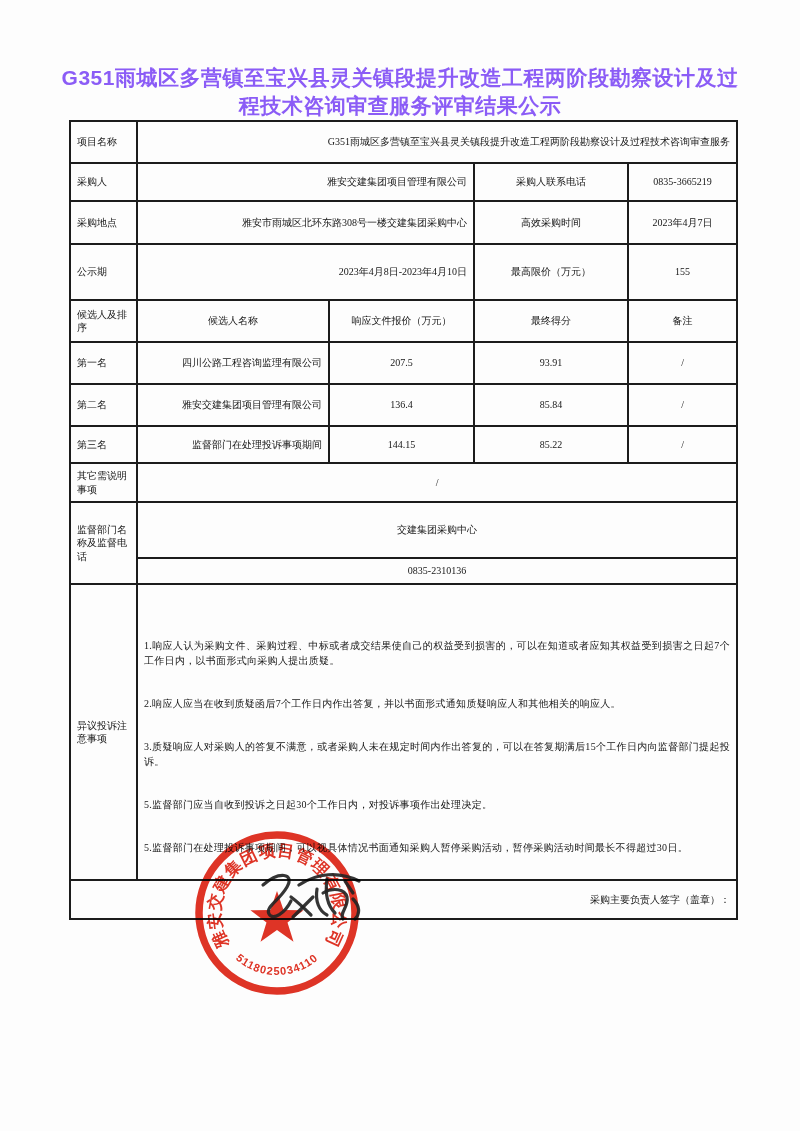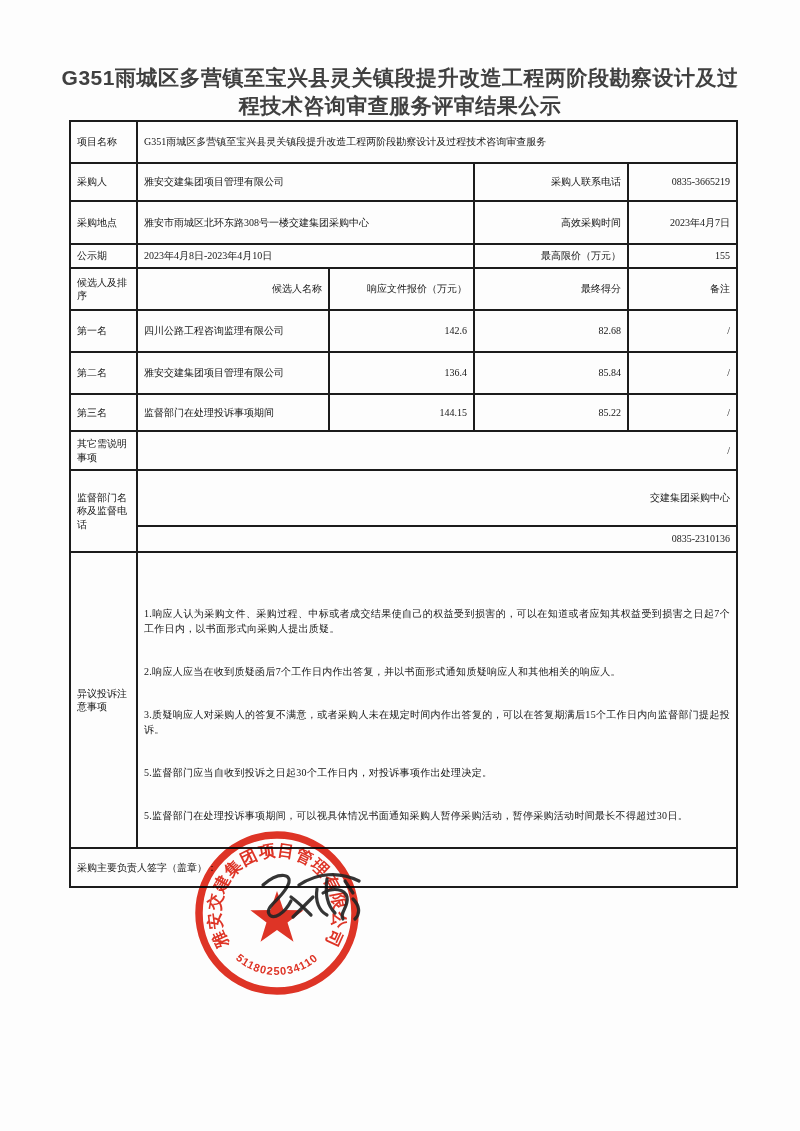--- a/index.html
+++ b/index.html
@@ -7,37 +7,37 @@
     position:relative; width:800px; height:1131px; margin:0 auto;
     background:#fdfdfd; overflow:hidden;
     font-family:"Liberation Serif","DejaVu Serif",serif;
     color:#161616;
   }
   .doc-title {
     position:absolute; top:64px; left:50%; transform:translateX(-50%);
     width:694px; margin:0; text-align:center;
     font-family:"Liberation Sans","DejaVu Sans",sans-serif;
     font-weight:700; font-size:21px; line-height:1.35; letter-spacing:.5px;
-    color:#404040;
+    color:#8b5cf6;
   }
   table.doc {
     position:absolute; left:69px; top:120px; width:667px;
     border-collapse:collapse; table-layout:fixed;
     font-size:10px;
   }
   table.doc td {
     border:2px solid #1c1c1c;
     padding:2px 6px;
     vertical-align:middle;
     line-height:1.32;
     word-break:break-all;
     overflow:hidden;
   }
-  .t-center { text-align:right; }
-  .t-left { text-align:left; }
+  .t-center { text-align:center; }
+  .t-left { text-align:right; }
   .lbl { padding:2px 3px 2px 5px; }
   .objection-cell { padding:6px 10px; }
   .objection-cell .obj-item { line-height:1.5; letter-spacing:.3px; text-align:justify;margin-top:28px; }
   .sign-cell { padding-left:4px; }
   .seal {
     position:absolute; left:167px; top:801px; width:220px; height:220px;
     mix-blend-mode:multiply; pointer-events:none;
   }
   .seal-red { fill:none; stroke:#e03426; }
   .seal-text { fill:#e03426; font-family:"Liberation Sans","DejaVu Sans",sans-serif; font-weight:700; }
@@ -72,40 +72,40 @@
         <td class="t-center">0835-3665219</td>
       </tr>
 
       <tr style="height:43px">
         <td class="lbl">采购地点</td>
         <td colspan="2" class="t-left">雅安市雨城区北环东路308号一楼交建集团采购中心</td>
         <td class="t-center">高效采购时间</td>
         <td class="t-center">2023年4月7日</td>
       </tr>
 
-      <tr style="height:24px">
+      <tr style="height:56px">
         <td class="lbl">公示期</td>
         <td colspan="2" class="t-left">2023年4月8日-2023年4月10日</td>
         <td class="t-center">最高限价（万元）</td>
         <td class="t-center">155</td>
       </tr>
 
       <tr style="height:42px">
         <td class="lbl">候选人及排序</td>
         <td class="t-center">候选人名称</td>
         <td class="t-center">响应文件报价（万元）</td>
         <td class="t-center">最终得分</td>
         <td class="t-center">备注</td>
       </tr>
 
       <tr style="height:42px">
         <td class="lbl">第一名</td>
         <td class="t-left">四川公路工程咨询监理有限公司</td>
-        <td class="t-center">142.6</td>
-        <td class="t-center">82.68</td>
+        <td class="t-center">207.5</td>
+        <td class="t-center">93.91</td>
         <td class="t-center">/</td>
       </tr>
 
       <tr style="height:42px">
         <td class="lbl">第二名</td>
         <td class="t-left">雅安交建集团项目管理有限公司</td>
         <td class="t-center">136.4</td>
         <td class="t-center">85.84</td>
         <td class="t-center">/</td>
       </tr>

